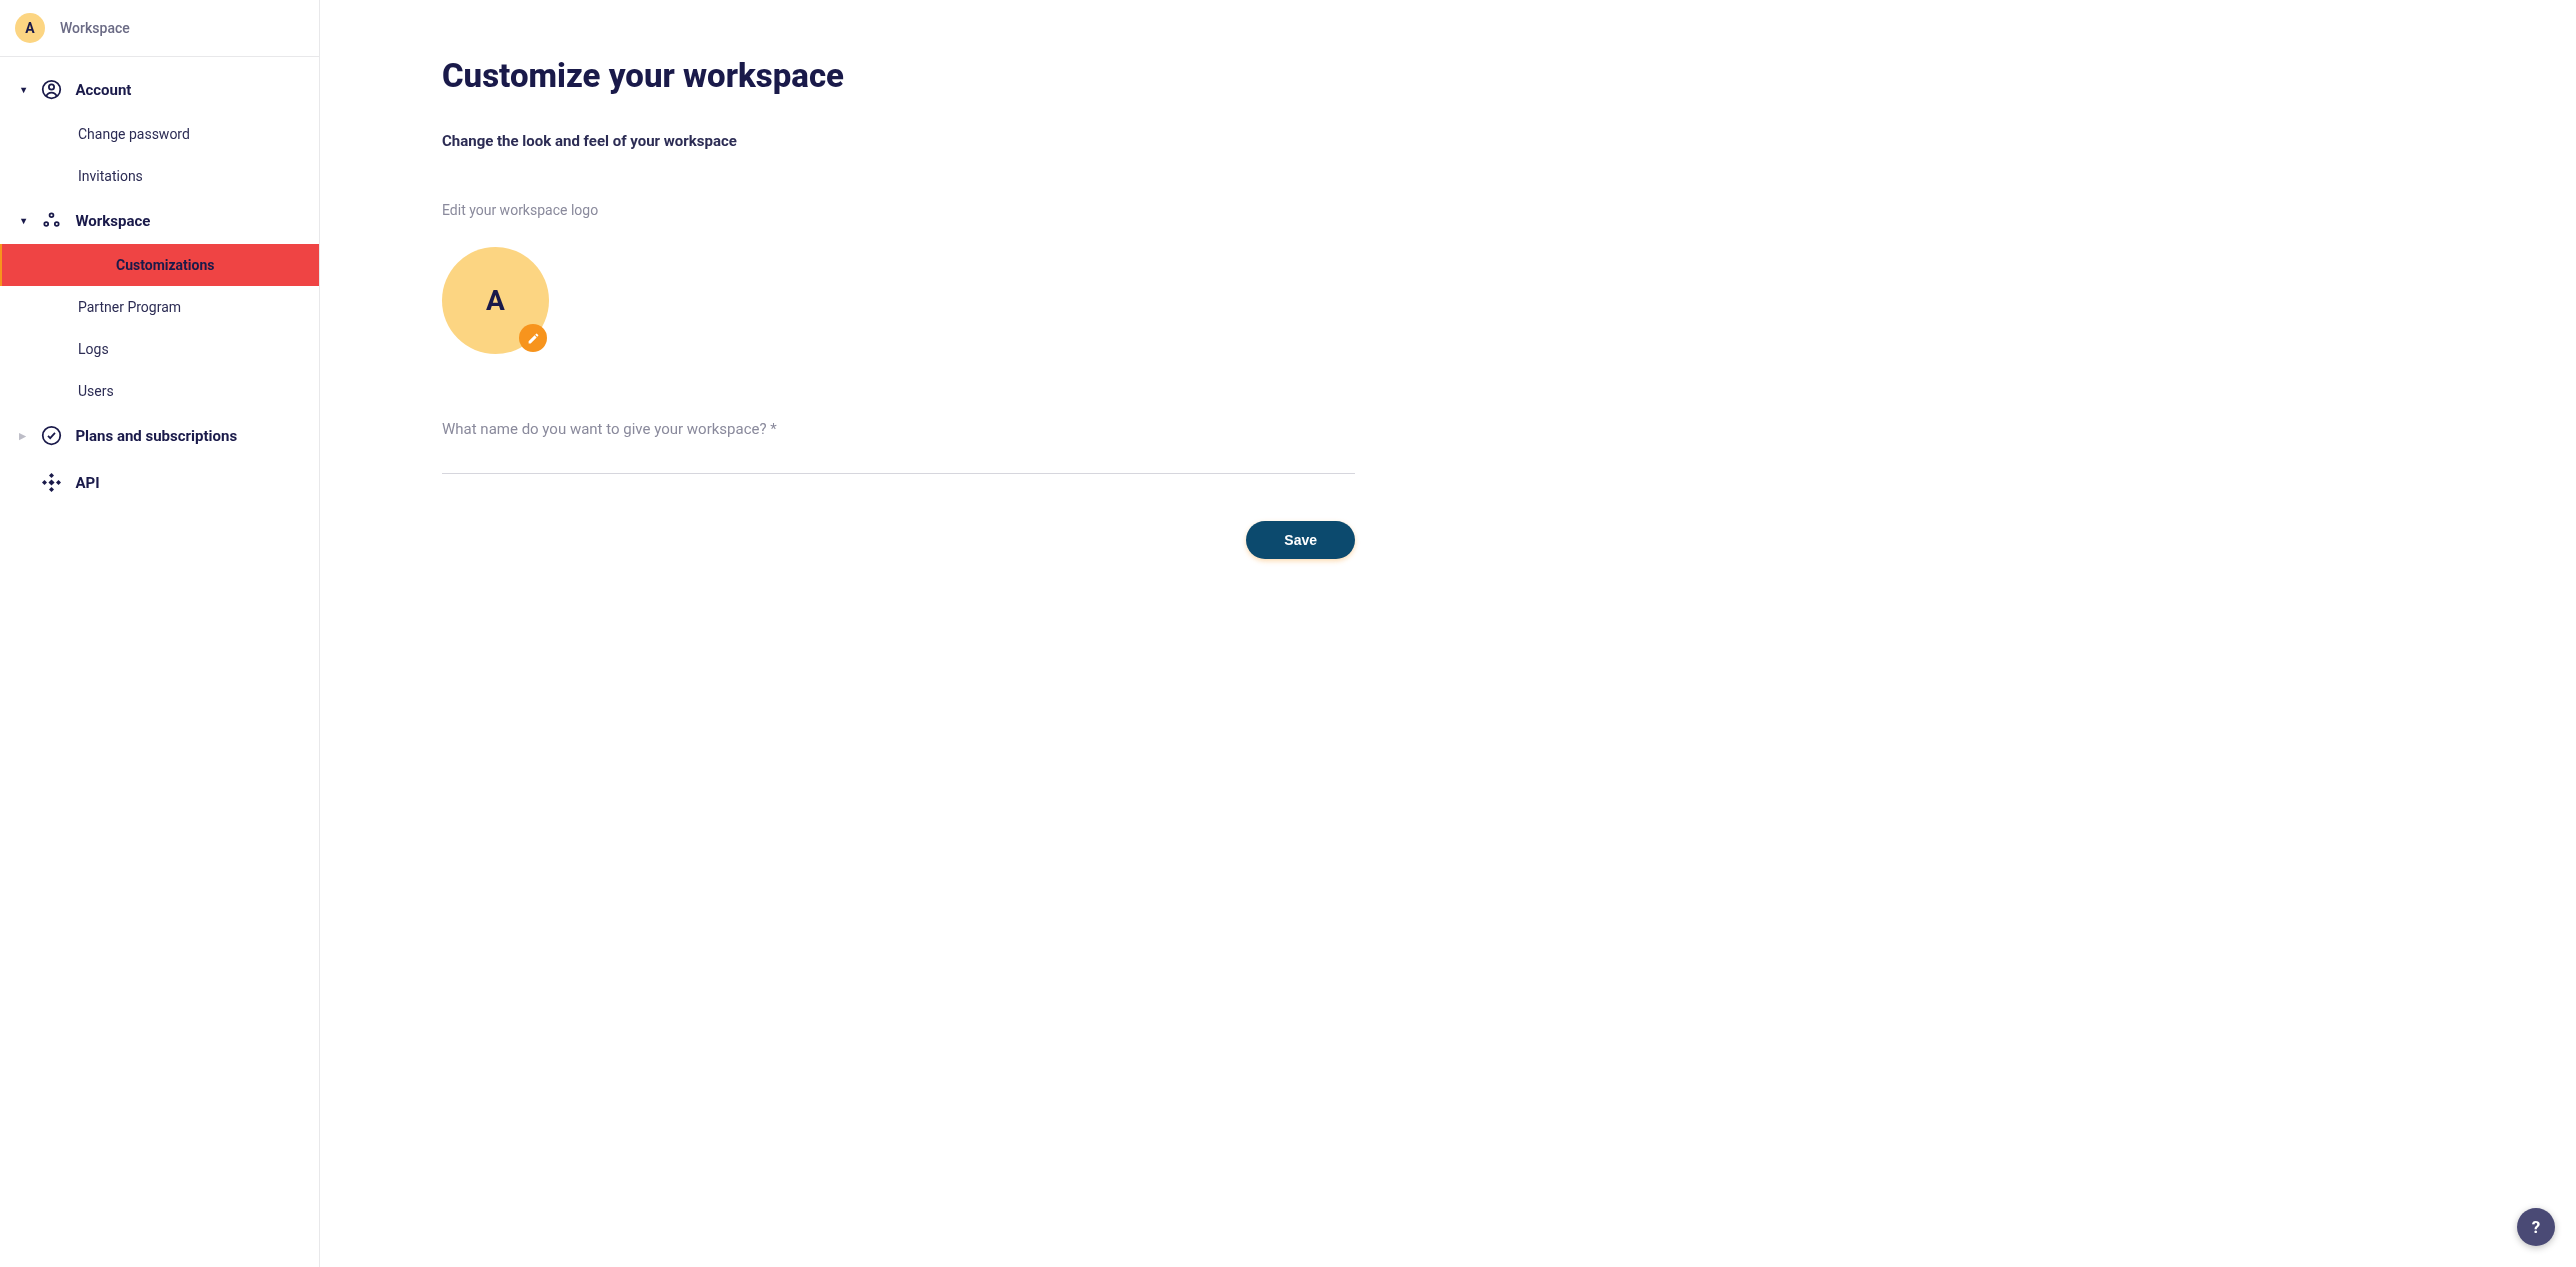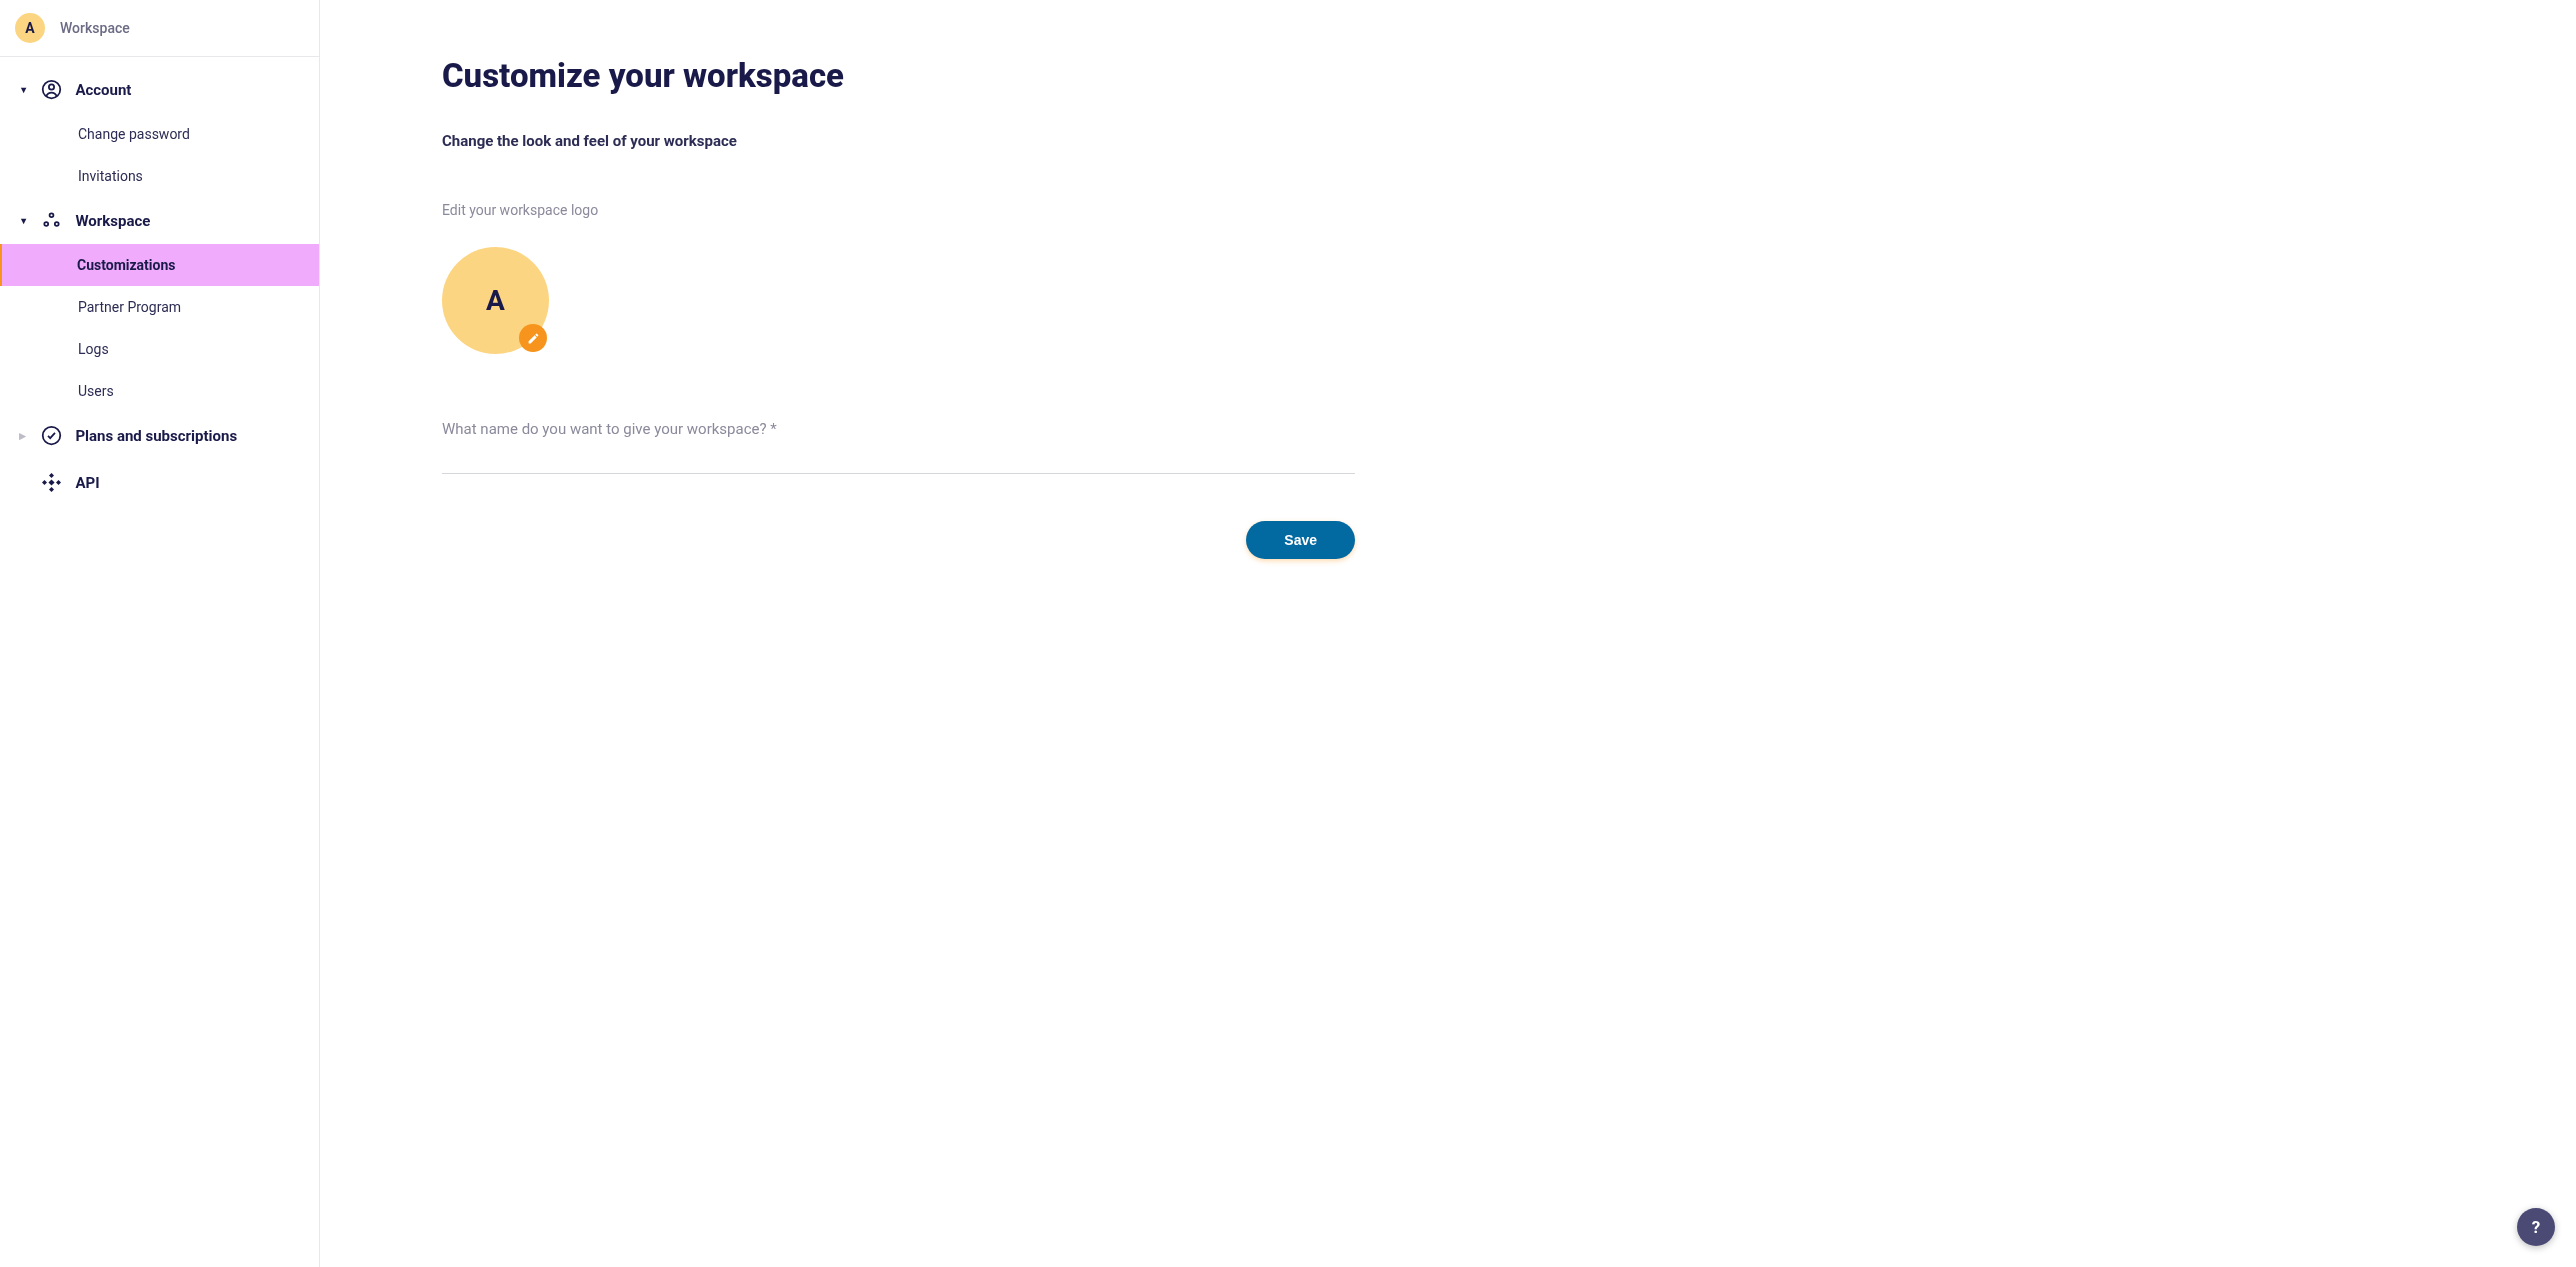--- a/index.html
+++ b/index.html
@@ -73,24 +73,24 @@
       color: #1a1a4a;
       font-size: 15px;
     }
     .nav-item {
       padding: 13px 19px 13px 78px;
       font-size: 14px;
       color: #2c2c54;
       cursor: pointer;
     }
     .nav-item.active {
-      background: #f0abfc;
+      background: #ef4444;
       border-left: 2.8px solid #f7941d;
       font-weight: 700;
-      padding-left: 75px;
+      padding-left: 114px;
       color: #1a1a4a;
     }
     .main {
       flex: 1;
       padding: 56px 0 0 122px;
     }
     .page-title {
       font-size: 33px;
       font-weight: 800;
       color: #1a1a4a;
@@ -159,21 +159,21 @@
       font-size: 14px;
       outline: none;
       background: transparent;
     }
     .actions {
       max-width: 913px;
       display: flex;
       justify-content: flex-end;
     }
     .save-btn {
-      background: #0369a1;
+      background: #0c4a6e;
       color: #ffffff;
       border: none;
       border-radius: 21px;
       padding: 11.3px 38px;
       font-size: 14px;
       font-weight: 700;
       cursor: pointer;
       box-shadow: 0 1.9px 5.6px rgba(247,148,29,0.35);
     }
     .help-fab {

